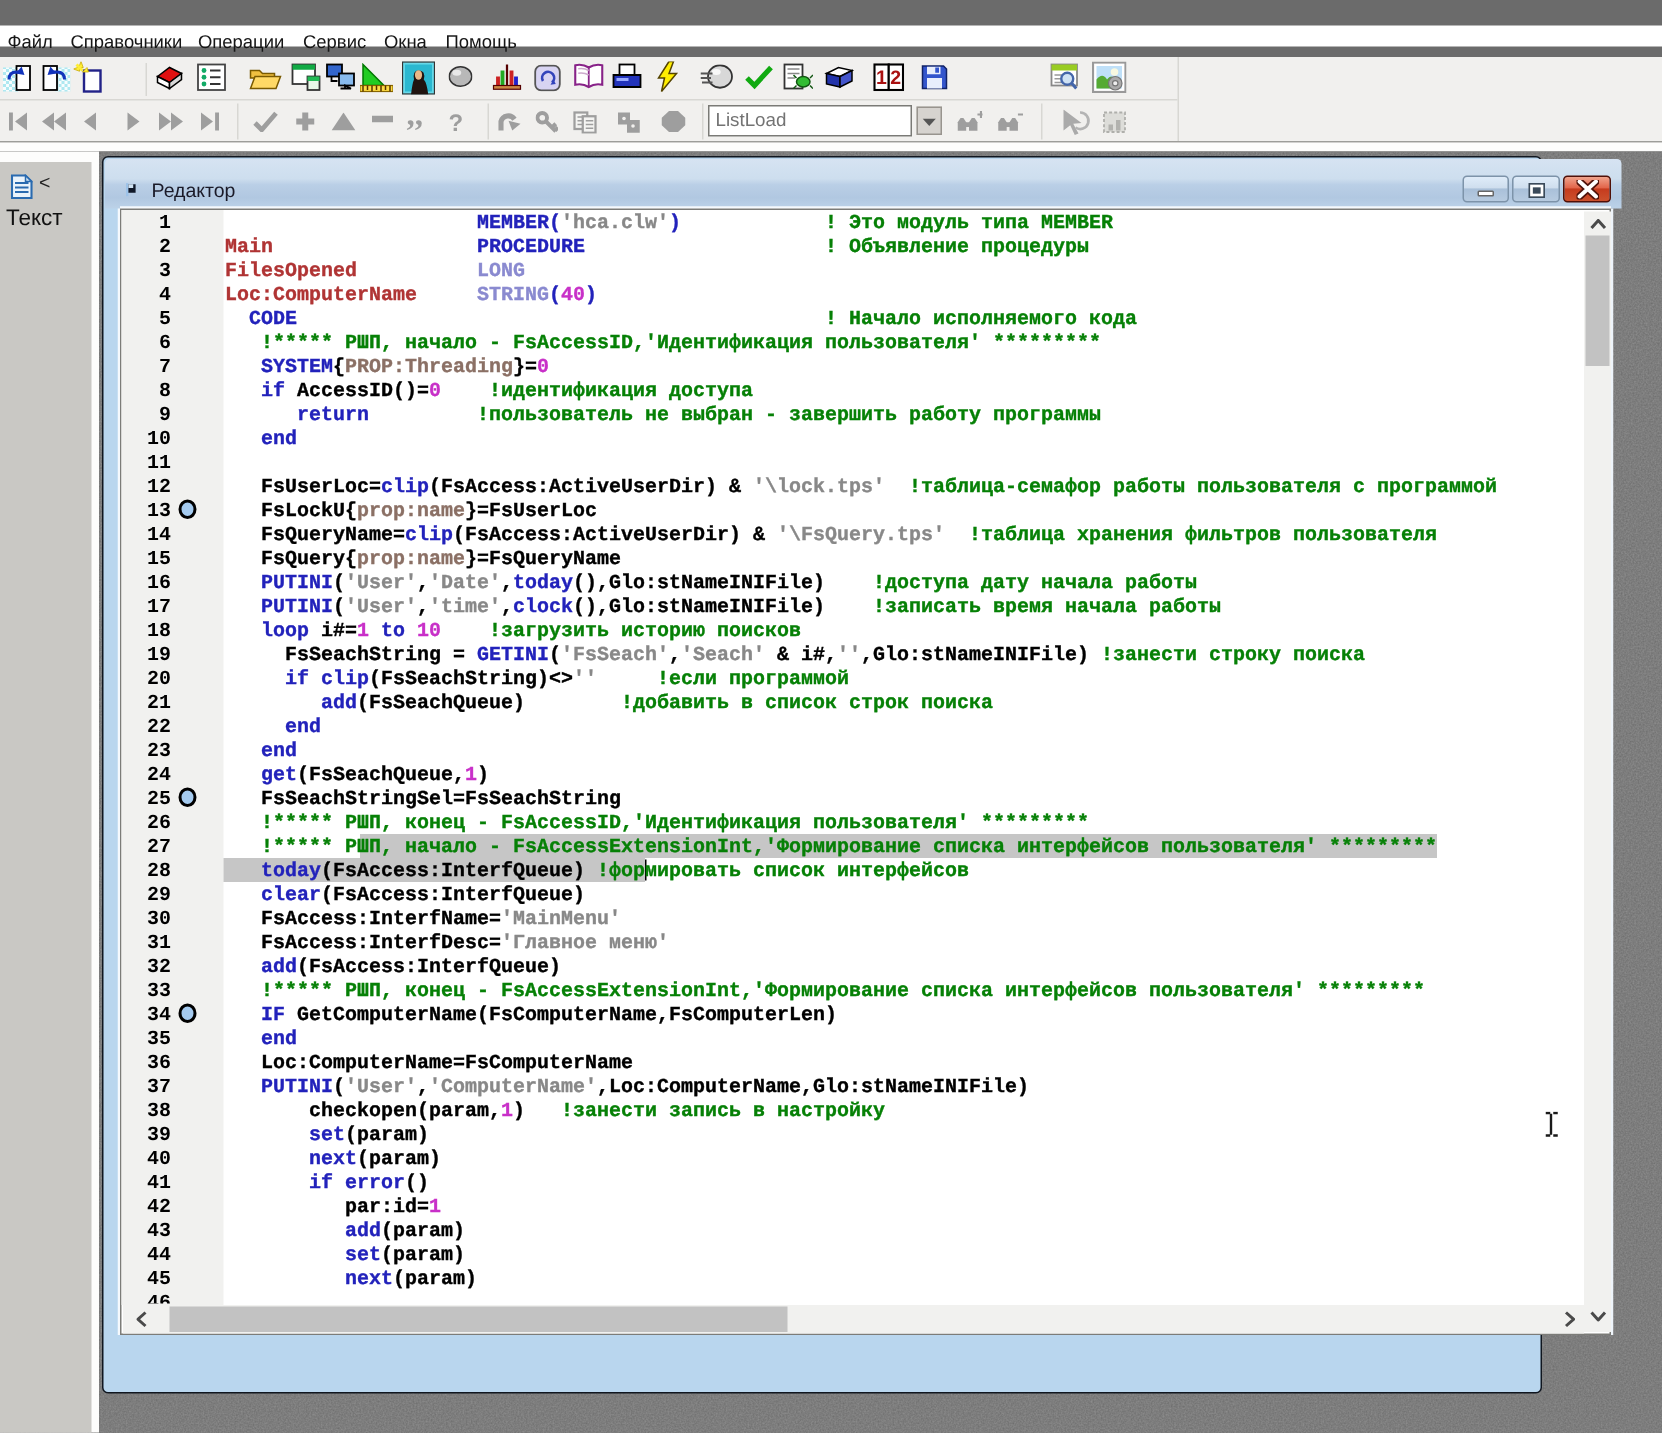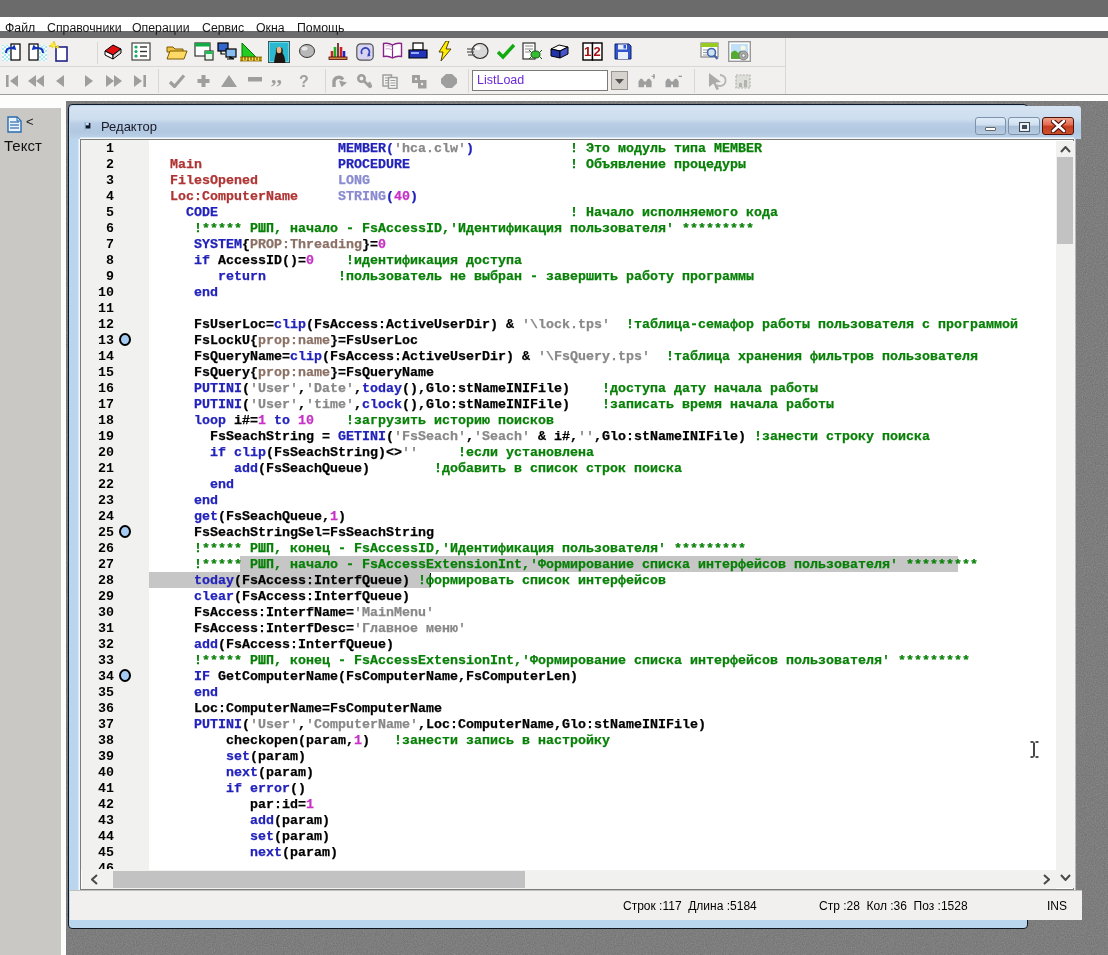--- a/index.html
+++ b/index.html
@@ -21,21 +21,21 @@
   #wtitletext { left:31px; top:12.5px; font-size:13px; color:#1a1a28; }
   .wbtn { top:11px; height:18px; border-radius:3px; border:1px solid #7d93a9; }
   #btnmin  { left:905px; width:31px; background:linear-gradient(#dfecf9 0%,#cfdeee 45%,#a9c0d9 50%,#b7cbe0 100%); }
   #btnrest { left:938px; width:32px; background:linear-gradient(#dfecf9 0%,#cfdeee 45%,#a9c0d9 50%,#b7cbe0 100%); }
   #btnclose{ left:972px; width:32px; background:linear-gradient(#f0a38c 0%,#e2654a 45%,#c63b1e 50%,#cc512d 100%); border:1px solid #4f1008; }
   #client { left:11px; top:34px; width:994px; height:751px; background:#ffffff; border:1px solid #7c7c78; box-shadow:-1.5px 0 0 #f5f9fd, 0 -1.5px 0 #f5f9fd, 1.5px 0 0 #eef4fa; }
   #gutter { left:0px; top:0px; width:68px; height:730px; background:#f1f1ef; }
   #nums { left:0px; top:1px; width:32px; text-align:right; font-family:"Liberation Mono",monospace; font-weight:bold;
      font-size:13.3px; letter-spacing:0.0203px; line-height:16px; color:#000; }
   #code { left:68px; top:1px; font-family:"Liberation Mono",monospace; font-weight:bold; -webkit-text-stroke:0.25px;
-     font-size:13.3px; letter-spacing:0.0203px; line-height:16px; color:#000;padding-left:20px; }
+     font-size:13.3px; letter-spacing:0.0203px; line-height:16px; color:#000; }
   #codeclip { left:1px; top:0px; width:974px; height:729px; overflow:hidden; }
   .k { color:#2222bb; } .r { color:#b03434; } .t { color:#8a8ad0; } .s { color:#888888; }
   .c { color:#068006; } .n { color:#c830c8; } .p { color:#8b7065; }
   .mark { width:12px; height:13px; border-radius:50%; background:#a5cbf0; border:2px solid #000; }
   .selbg { background:#c6c6c6; }
   #statusbar { left:1px; top:785px; width:1012px; height:30px; background:#f1f0ee; border-top:1px solid #c0c0bc; }
   .st { top:8px; font-size:12px; color:#000; }
   #vsb { left:975px; top:1px; width:18px; height:747px; background:#f1f1ef; }
   #hsb { left:1px; top:730px; width:974px; height:19px; background:#f1f1ef; }
   .thumb { background:#c2c2c2; }
@@ -334,21 +334,21 @@
       <svg class="abs" style="left:411px;top:7px" width="16" height="15" viewBox="0 0 16 15">
         <rect x="1" y="1" width="8" height="8" fill="#9e9e9e"></rect>
         <circle cx="5" cy="5" r="1.2" fill="#f1f0ee"></circle>
         <rect x="7" y="6" width="8.5" height="8.5" fill="#9e9e9e"></rect>
         <circle cx="11" cy="10" r="1.2" fill="#f1f0ee"></circle>
       </svg>
       <svg class="abs" style="left:441px;top:7px" width="16" height="15" viewBox="0 0 16 15">
         <path d="M5 0 h6 l5 5 v5 l-5 5 h-6 l-5 -5 v-5 z" fill="#9e9e9e" transform="scale(1,0.93)"></path>
       </svg>
       <div class="abs" style="left:472px;top:3px;width:136px;height:21px;background:#fff;border:1px solid #7a7a76"></div>
-      <span class="abs" style="left:477px;top:6px;font-size:12.5px;color:#6d28d9">ListLoad</span>
+      <span class="abs" style="left:477px;top:6px;font-size:12.5px;color:#737373">ListLoad</span>
       <div class="abs" style="left:611px;top:4px;width:17px;height:19px;background:#d6d3cf;border:1px solid #98948e"></div>
       <svg class="abs" style="left:615px;top:12px" width="9" height="5" viewBox="0 0 9 5">
         <path d="M0 0 h9 L4.5 5 z" fill="#555"></path>
       </svg>
       <svg class="abs" style="left:637px;top:7px" width="18" height="15" viewBox="0 -1 18 16">
         <g fill="#9e9e9e">
           <path d="M1 13 v-6 l2 -3 h2 l2 3 v6 z"></path>
           <path d="M9 13 v-6 l2 -3 h2 l2 3 v6 z"></path>
           <rect x="6" y="7" width="4" height="3.4"></rect>
         </g>
@@ -493,21 +493,21 @@
    <span class="k">end</span>
 
    FsUserLoc=<span class="k">clip</span>(FsAccess:ActiveUserDir) &amp; <span class="s">'\lock.tps'</span>  <span class="c">!таблица-семафор работы пользователя с программой</span>
    FsLockU{<span class="p">prop:name</span>}=FsUserLoc
    FsQueryName=<span class="k">clip</span>(FsAccess:ActiveUserDir) &amp; <span class="s">'\FsQuery.tps'</span>  <span class="c">!таблица хранения фильтров пользователя</span>
    FsQuery{<span class="p">prop:name</span>}=FsQueryName
    <span class="k">PUTINI</span>(<span class="s">'User'</span>,<span class="s">'Date'</span>,<span class="k">today</span>(),Glo:stNameINIFile)    <span class="c">!доступа дату начала работы</span>
    <span class="k">PUTINI</span>(<span class="s">'User'</span>,<span class="s">'time'</span>,<span class="k">clock</span>(),Glo:stNameINIFile)    <span class="c">!записать время начала работы</span>
    <span class="k">loop</span> i#=<span class="n">1</span> <span class="k">to</span> <span class="n">10</span>    <span class="c">!загрузить историю поисков</span>
      FsSeachString = <span class="k">GETINI</span>(<span class="s">'FsSeach'</span>,<span class="s">'Seach'</span> &amp; i#,<span class="s">''</span>,Glo:stNameINIFile) <span class="c">!занести строку поиска</span>
-     <span class="k">if</span> <span class="k">clip</span>(FsSeachString)&lt;&gt;<span class="s">''</span>     <span class="c">!если установлена</span>
+     <span class="k">if</span> <span class="k">clip</span>(FsSeachString)&lt;&gt;<span class="s">''</span>     <span class="c">!если программой</span>
         <span class="k">add</span>(FsSeachQueue)        <span class="c">!добавить в список строк поиска</span>
      <span class="k">end</span>
    <span class="k">end</span>
    <span class="k">get</span>(FsSeachQueue,<span class="n">1</span>)
    FsSeachStringSel=FsSeachString
    <span class="c">!***** РШП, конец - FsAccessID,'Идентификация пользователя' *********</span>
    <span class="c">!***** РШП, начало - FsAccessExtensionInt,'Формирование списка интерфейсов пользователя' *********</span>
    <span class="k">today</span>(FsAccess:InterfQueue) <span class="c">!формировать список интерфейсов</span>
    <span class="k">clear</span>(FsAccess:InterfQueue)
    FsAccess:InterfName=<span class="s">'MainMenu'</span>
@@ -540,24 +540,19 @@
     <div id="hsb" class="abs">
   <svg class="abs" style="left:9px;top:4px" width="7" height="11" viewBox="0 0 7 11">
           <path d="M6 1 L1 5.5 L6 10" fill="none" stroke="#4a4a4a" stroke-width="2"></path>
         </svg>
   <div class="thumb abs" style="left:31px;top:1px;width:412px;height:17px"></div>
   <svg class="abs" style="left:961px;top:4px" width="7" height="11" viewBox="0 0 7 11">
           <path d="M1 1 L6 5.5 L1 10" fill="none" stroke="#4a4a4a" stroke-width="2"></path>
         </svg>
  </div>
   </div>
-  <div id="statusbar" class="abs">
-    <span class="st abs" style="left:553px">Строк :117&nbsp;&nbsp;Длина :5184</span>
-    <span class="st abs" style="left:749px">Стр :28&nbsp;&nbsp;Кол :36&nbsp;&nbsp;Поз :1528</span>
-    <span class="st abs" style="left:977px">INS</span>
-  </div>
 </div>
 
 <svg class="abs" style="left:1029px;top:741px" width="11" height="17" viewBox="0 0 11 17">
   <g stroke="#1a1a1a" stroke-width="1.6" fill="none">
       <path d="M1.5 1 h3 M6.5 1 h3 M5 1.5 v14 M1.5 16 h3 M6.5 16 h3"></path>
     </g>
 </svg>
 
 </body></html>

